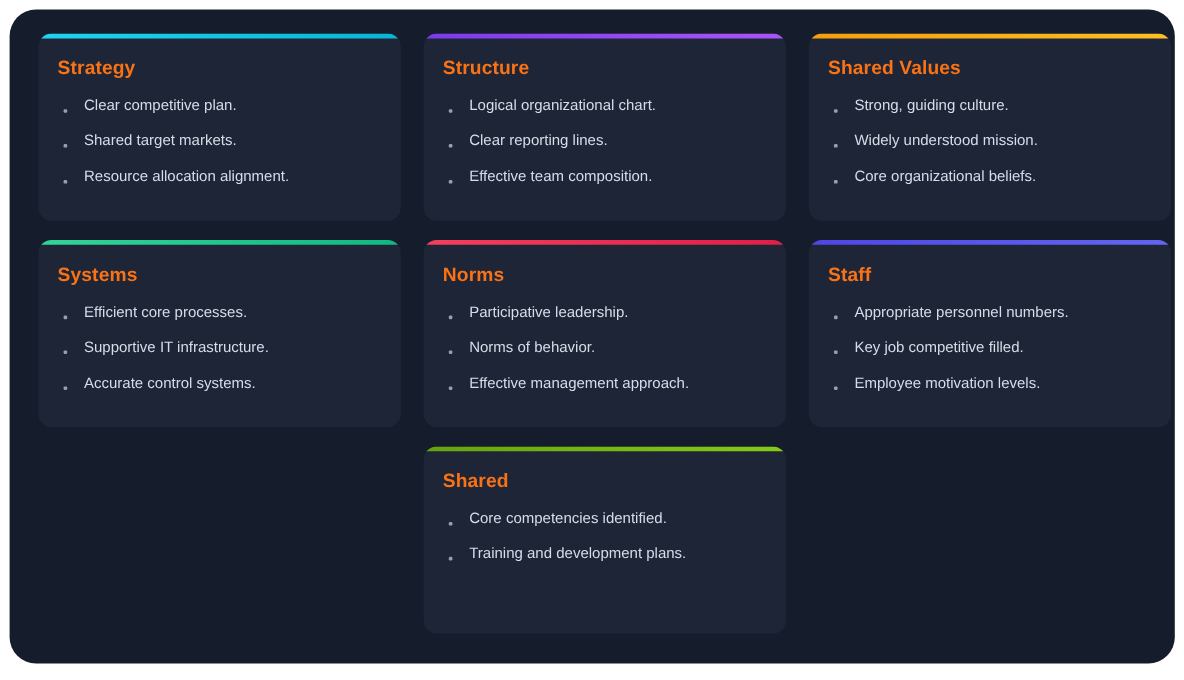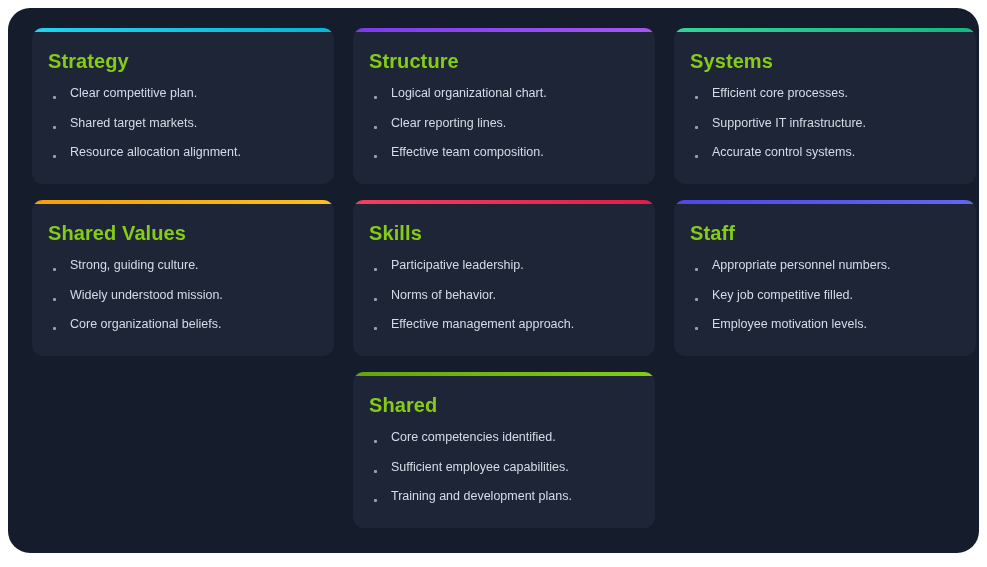--- a/index.html
+++ b/index.html
@@ -51,23 +51,23 @@
     position: absolute;
     left: 0;
     top: 0;
     right: 0;
     height: 4px;
     border-top-left-radius: 11px;
     border-top-right-radius: 11px;
   }
 
   .card-title {
-    font-size: 20px;
+    font-size: 16px;
     font-weight: bold;
-    color: #84cc16;
+    color: #f97316;
     letter-spacing: 0.1px;
     margin: 0 0 8px 0;
     line-height: 1.3;
   }
 
   .card-list {
     list-style: none;
     margin: 0;
     padding: 0;
   }
@@ -114,58 +114,57 @@
       <div class="card">
         <div class="accent" style="background: linear-gradient(90deg, rgb(124, 58, 237) 0%, rgb(168, 85, 247) 100%);"></div>
         <h2 class="card-title">Structure</h2>
         <ul class="card-list">
           <li class="card-item"><span class="bullet"></span><span>Logical organizational chart.</span></li>
           <li class="card-item"><span class="bullet"></span><span>Clear reporting lines.</span></li>
           <li class="card-item"><span class="bullet"></span><span>Effective team composition.</span></li>
         </ul>
       </div>
       <div class="card">
+        <div class="accent" style="background: linear-gradient(90deg, rgb(245, 158, 11) 0%, rgb(251, 191, 36) 100%);"></div>
+        <h2 class="card-title">Shared Values</h2>
+        <ul class="card-list">
+          <li class="card-item"><span class="bullet"></span><span>Strong, guiding culture.</span></li>
+          <li class="card-item"><span class="bullet"></span><span>Widely understood mission.</span></li>
+          <li class="card-item"><span class="bullet"></span><span>Core organizational beliefs.</span></li>
+        </ul>
+      </div>
+      <div class="card">
         <div class="accent" style="background: linear-gradient(90deg, rgb(52, 211, 153) 0%, rgb(16, 185, 129) 100%);"></div>
         <h2 class="card-title">Systems</h2>
         <ul class="card-list">
           <li class="card-item"><span class="bullet"></span><span>Efficient core processes.</span></li>
           <li class="card-item"><span class="bullet"></span><span>Supportive IT infrastructure.</span></li>
           <li class="card-item"><span class="bullet"></span><span>Accurate control systems.</span></li>
         </ul>
       </div>
       <div class="card">
-        <div class="accent" style="background: linear-gradient(90deg, rgb(245, 158, 11) 0%, rgb(251, 191, 36) 100%);"></div>
-        <h2 class="card-title">Shared Values</h2>
-        <ul class="card-list">
-          <li class="card-item"><span class="bullet"></span><span>Strong, guiding culture.</span></li>
-          <li class="card-item"><span class="bullet"></span><span>Widely understood mission.</span></li>
-          <li class="card-item"><span class="bullet"></span><span>Core organizational beliefs.</span></li>
-        </ul>
-      </div>
-      <div class="card">
         <div class="accent" style="background: linear-gradient(90deg, rgb(244, 63, 94) 0%, rgb(225, 29, 72) 100%);"></div>
-        <h2 class="card-title">Skills</h2>
+        <h2 class="card-title">Norms</h2>
         <ul class="card-list">
           <li class="card-item"><span class="bullet"></span><span>Participative leadership.</span></li>
           <li class="card-item"><span class="bullet"></span><span>Norms of behavior.</span></li>
           <li class="card-item"><span class="bullet"></span><span>Effective management approach.</span></li>
         </ul>
       </div>
       <div class="card">
         <div class="accent" style="background: linear-gradient(90deg, rgb(79, 70, 229) 0%, rgb(99, 102, 241) 100%);"></div>
         <h2 class="card-title">Staff</h2>
         <ul class="card-list">
           <li class="card-item"><span class="bullet"></span><span>Appropriate personnel numbers.</span></li>
           <li class="card-item"><span class="bullet"></span><span>Key job competitive filled.</span></li>
           <li class="card-item"><span class="bullet"></span><span>Employee motivation levels.</span></li>
         </ul>
       </div>
       <div class="card skills">
         <div class="accent" style="background: linear-gradient(90deg, rgb(101, 163, 13) 0%, rgb(132, 204, 22) 100%);"></div>
         <h2 class="card-title">Shared</h2>
         <ul class="card-list">
           <li class="card-item"><span class="bullet"></span><span>Core competencies identified.</span></li>
-          <li class="card-item"><span class="bullet"></span><span>Sufficient employee capabilities.</span></li>
           <li class="card-item"><span class="bullet"></span><span>Training and development plans.</span></li>
         </ul>
       </div>
     </div>
 </div>
 
 </body></html>

